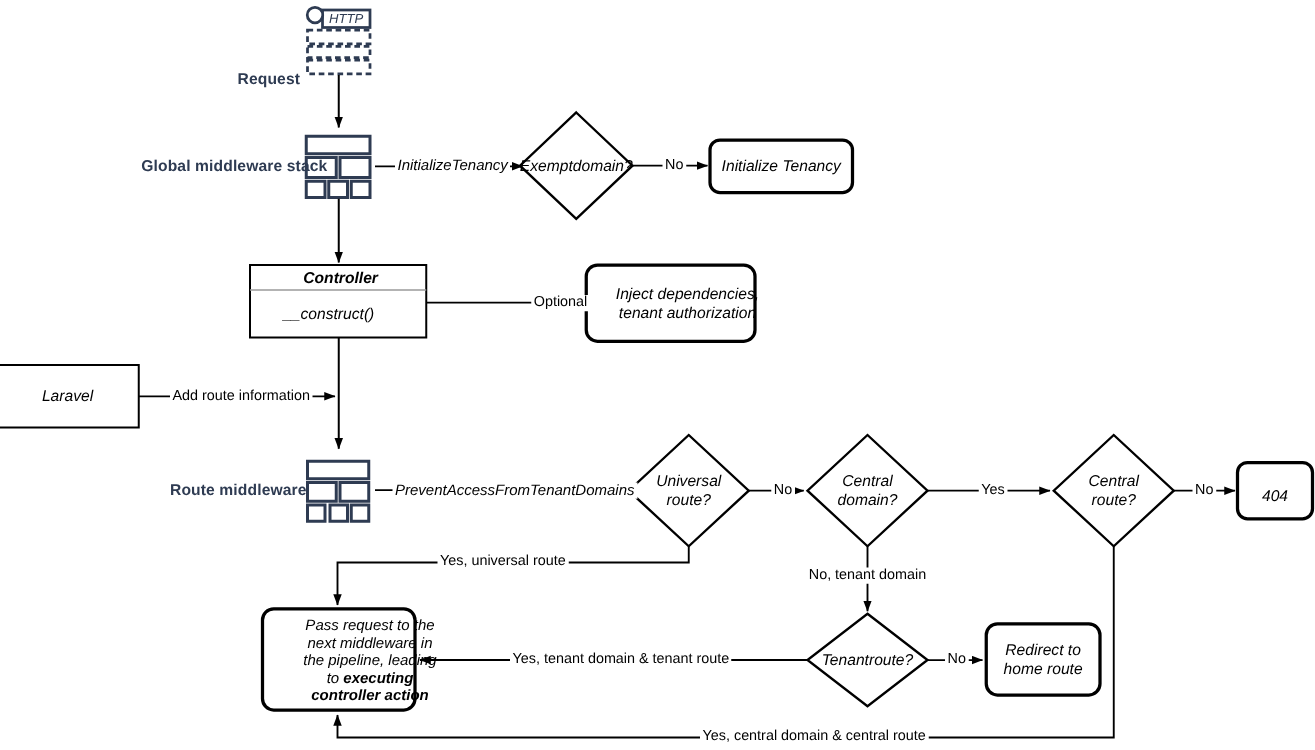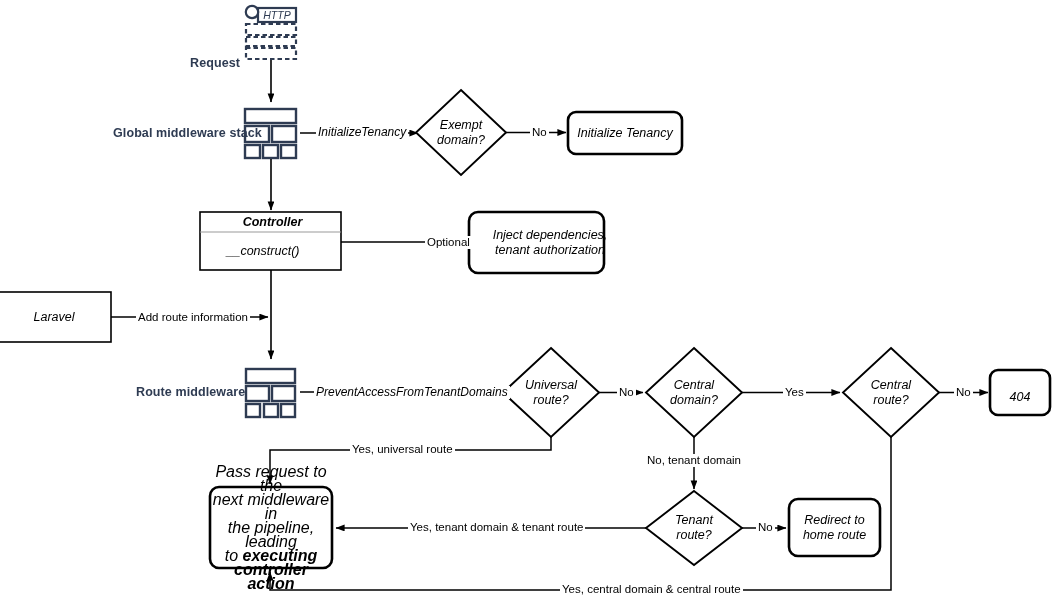--- a/index.html
+++ b/index.html
@@ -12,21 +12,21 @@
   .lbl{
     position:absolute;font-weight:bold;color:#2E3B52;font-size:12.5px;
     white-space:nowrap;letter-spacing:.1px;
   }
   .node-text{
     position:absolute;display:flex;align-items:center;justify-content:center;
     text-align:center;color:#000;font-size:12.5px;line-height:15px;
     pointer-events:none;
     font-style:italic;
   }
-  .node-text.small{font-size:16px;line-height:14px;}
+  .node-text.small{font-size:12px;line-height:14px;margin-left:25px;}
   .edge-label{
     position:absolute;background:#fff;color:#000;font-size:11.5px;
     white-space:nowrap;padding:0 2px;line-height:13px;
   }
   .edge-label.ital{font-style:italic;font-size:12px;}
   b{font-weight:bold;}
 </style>
 </head>
 <body>
 
@@ -124,21 +124,21 @@
 
   <rect x="210" y="487" width="122" height="81" rx="9" ry="9" fill="#fff" stroke="#000" stroke-width="2.6"></rect>
 </svg>
 
 <div class="lbl" style="left:190px;top:24px;margin-top:32px;">Request</div>
 <div class="lbl" style="left:113px;top:126px;">Global middleware stack</div>
 <div class="lbl" style="left:136px;top:385px;">Route middleware</div>
 
 <div class="node-text" style="left:258px;top:8px;width:38px;height:14px;font-size:10.5px;color:#2E3B52;">HTTP</div>
 
-<div class="node-text" style="left:421px;top:110px;width:80px;height:46px;flex-direction:column;">
+<div class="node-text" style="left:421px;top:110px;width:80px;height:46px;">
   <span>Exempt</span>
   <span>domain?</span>
 </div>
 
 <div class="node-text" style="left:568px;top:112px;width:114px;height:42px;">Initialize Tenancy</div>
 
 <div class="node-text" style="left:200px;top:212px;width:145px;height:20px;font-weight:bold;">Controller</div>
 <div class="node-text" style="left:200px;top:232px;width:126px;height:38px;">__construct()</div>
 
 <div class="node-text" style="left:469px;top:212px;width:162px;height:61px;flex-direction:column;">
@@ -158,21 +158,21 @@
   <span>domain?</span>
 </div>
 
 <div class="node-text" style="left:851px;top:370px;width:80px;height:46px;flex-direction:column;">
   <span>Central</span>
   <span>route?</span>
 </div>
 
 <div class="node-text" style="left:990px;top:370px;width:60px;height:54px;">404</div>
 
-<div class="node-text" style="left:654px;top:505px;width:80px;height:46px;flex-direction:column;">
+<div class="node-text" style="left:654px;top:505px;width:80px;height:46px;flex-direction:row;">
   <span>Tenant</span>
   <span>route?</span>
 </div>
 
 <div class="node-text" style="left:789px;top:499px;width:91px;height:57px;flex-direction:column;">
   <span>Redirect to</span>
   <span>home route</span>
 </div>
 
 <div class="node-text small" style="left:210px;top:487px;width:122px;height:81px;flex-direction:column;">

